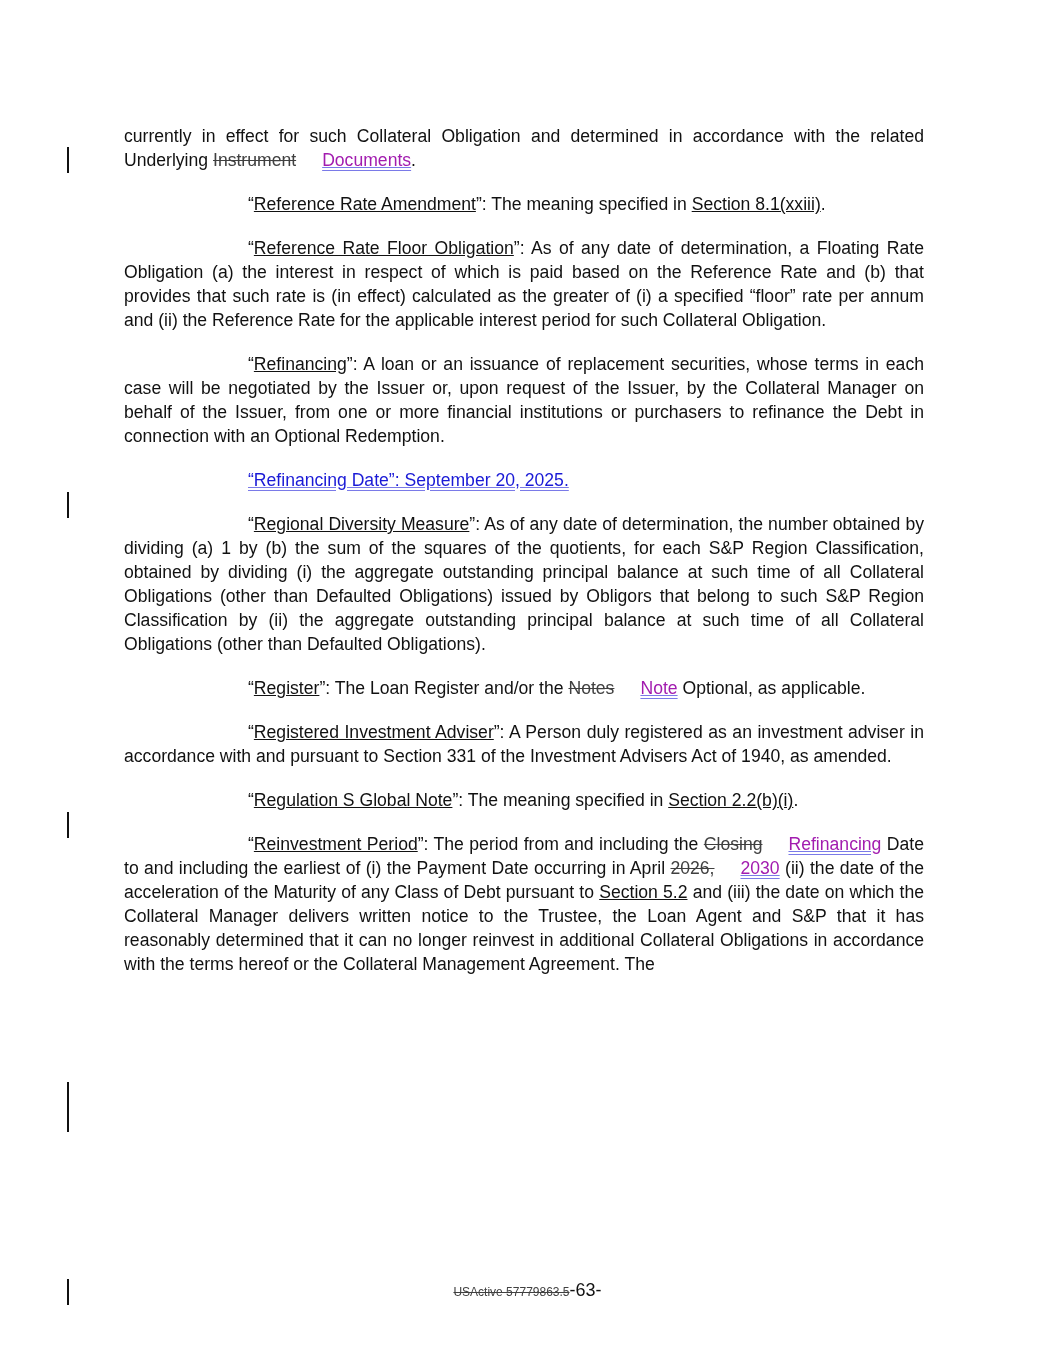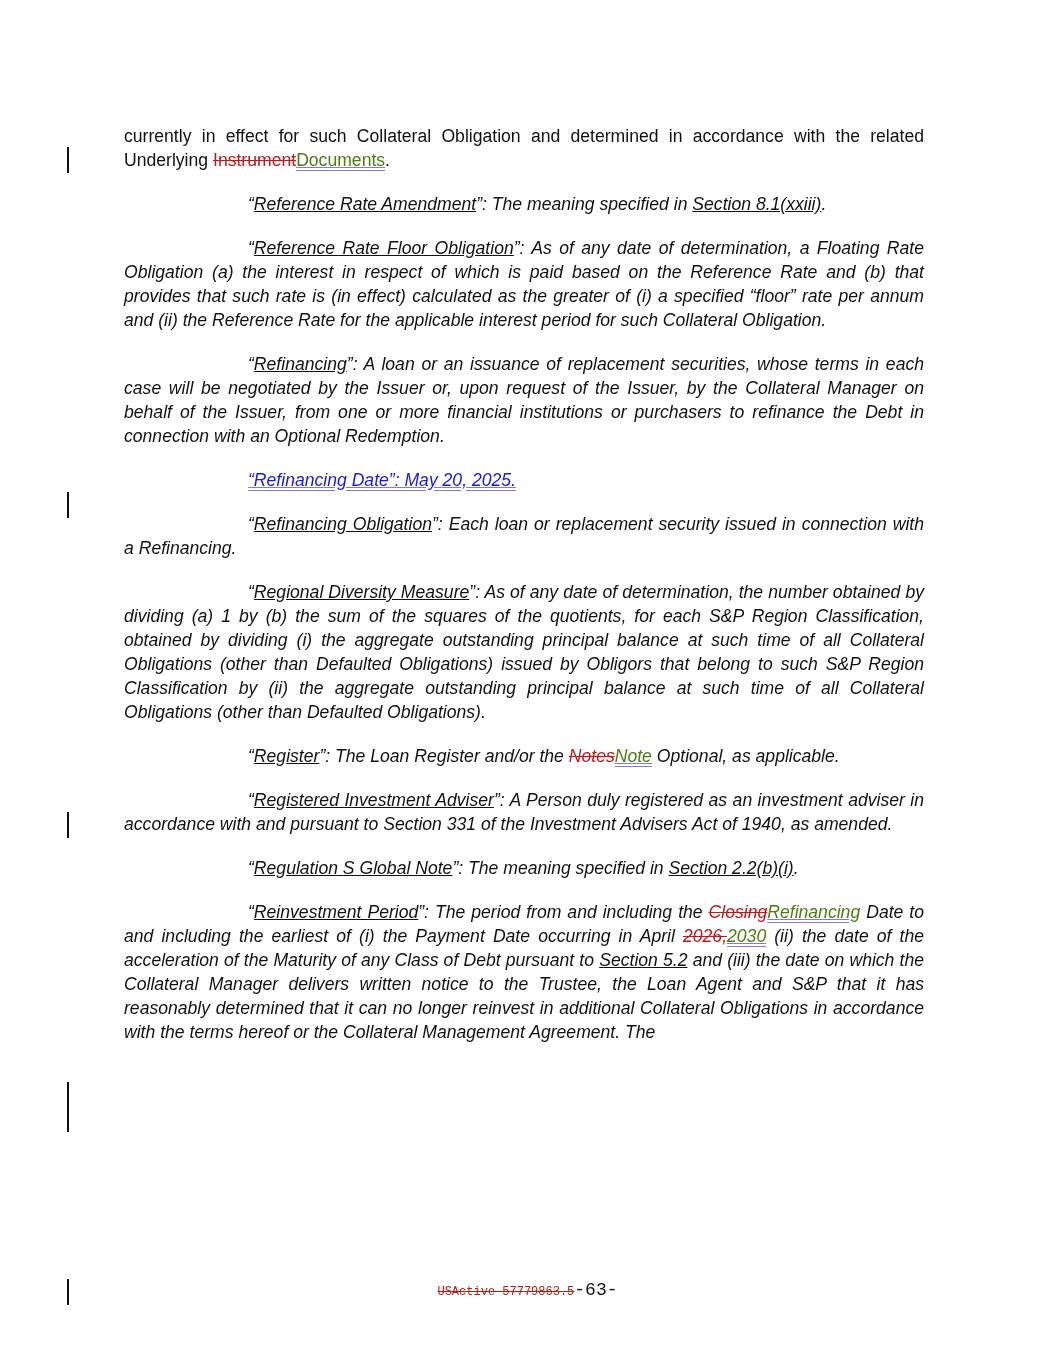--- a/index.html
+++ b/index.html
@@ -1,26 +1,26 @@
 <!DOCTYPE html>
 <html><head>
 <meta charset="utf-8">
 <style>
   html, body { margin: 0; padding: 0; background: #ffffff; }
   body { width: 1055px; height: 1365px; position: relative; overflow: hidden;
          font-family: "Liberation Sans", sans-serif; color: #111; }
   .page { position: absolute; left: 124px; top: 124px; width: 800px; font-size: 17.6px; line-height: 24px; }
   .para { margin: 0 0 20px 0; text-align: justify; }
-  .ind { text-indent: 124px; font-style: italic; }
+  .ind { text-indent: 124px; }
   .u { text-decoration: underline; }
-  .del { color: #b91c1c; text-decoration: line-through; }
-  .ins { color: #4d7c0f; text-decoration: underline double; text-decoration-color: #7a7ae8; }
+  .del { color: #404040; text-decoration: line-through; }
+  .ins { color: #a21caf; text-decoration: underline double; text-decoration-color: #7a7ae8; padding-left: 26px; }
   .insline { color: #1a1ad6; text-decoration: underline double; text-decoration-color: #7a7ae8; }
   .bar { position: absolute; left: 67px; width: 2px; background: #111; }
-  .footer { position: absolute; top: 1280px; left: 0; width: 1055px; text-align: center; font-size: 18px; font-family: Liberation Mono, monospace; }
+  .footer { position: absolute; top: 1280px; left: 0; width: 1055px; text-align: center; font-size: 18px; }
   .footer .del { font-size: 12px; }
 </style>
 </head>
 <body>
 
 <div class="bar" style="top:147px;height:26px;"></div>
 <div class="bar" style="top:492px;height:26px;"></div>
 <div class="bar" style="top:812px;height:26px;"></div>
 <div class="bar" style="top:1082px;height:50px;"></div>
 <div class="bar" style="top:1279px;height:26px;"></div>
@@ -32,24 +32,21 @@
   <p class="para ind">
     <span>“</span><span class="u">Reference Rate Amendment</span><span>”:  The meaning specified in </span><span class="u">Section 8.1(xxiii)</span><span>.</span>
   </p>
   <p class="para ind">
     <span>“</span><span class="u">Reference Rate Floor Obligation</span><span>”:  As of any date of determination, a Floating Rate Obligation (a) the interest in respect of which is paid based on the Reference Rate and (b) that provides that such rate is (in effect) calculated as the greater of (i) a specified “floor” rate per annum and (ii) the Reference Rate for the applicable interest period for such Collateral Obligation.</span>
   </p>
   <p class="para ind">
     <span>“</span><span class="u">Refinancing</span><span>”:  A loan or an issuance of replacement securities, whose terms in each case will be negotiated by the Issuer or, upon request of the Issuer, by the Collateral Manager on behalf of the Issuer, from one or more financial institutions or purchasers to refinance the Debt in connection with an Optional Redemption.</span>
   </p>
   <p class="para ind">
-    <span class="insline">“Refinancing Date”:  May 20, 2025.</span>
-  </p>
-  <p class="para ind">
-    <span>“</span><span class="u">Refinancing Obligation</span><span>”:  Each loan or replacement security issued in connection with a Refinancing.</span>
+    <span class="insline">“Refinancing Date”:  September 20, 2025.</span>
   </p>
   <p class="para ind">
     <span>“</span><span class="u">Regional Diversity Measure</span><span>”:  As of any date of determination, the number obtained by dividing (a) 1 by (b) the sum of the squares of the quotients, for each S&amp;P Region Classification, obtained by dividing (i) the aggregate outstanding principal balance at such time of all Collateral Obligations (other than Defaulted Obligations) issued by Obligors that belong to such S&amp;P Region Classification by (ii) the aggregate outstanding principal balance at such time of all Collateral Obligations (other than Defaulted Obligations).</span>
   </p>
   <p class="para ind">
     <span>“</span><span class="u">Register</span><span>”: The Loan Register and/or the </span><span class="del">Notes</span><span class="ins">Note</span><span> Optional, as applicable.</span>
   </p>
   <p class="para ind">
     <span>“</span><span class="u">Registered Investment Adviser</span><span>”:  A Person duly registered as an investment adviser in accordance with and pursuant to Section 331 of the Investment Advisers Act of 1940, as amended.</span>
   </p>

